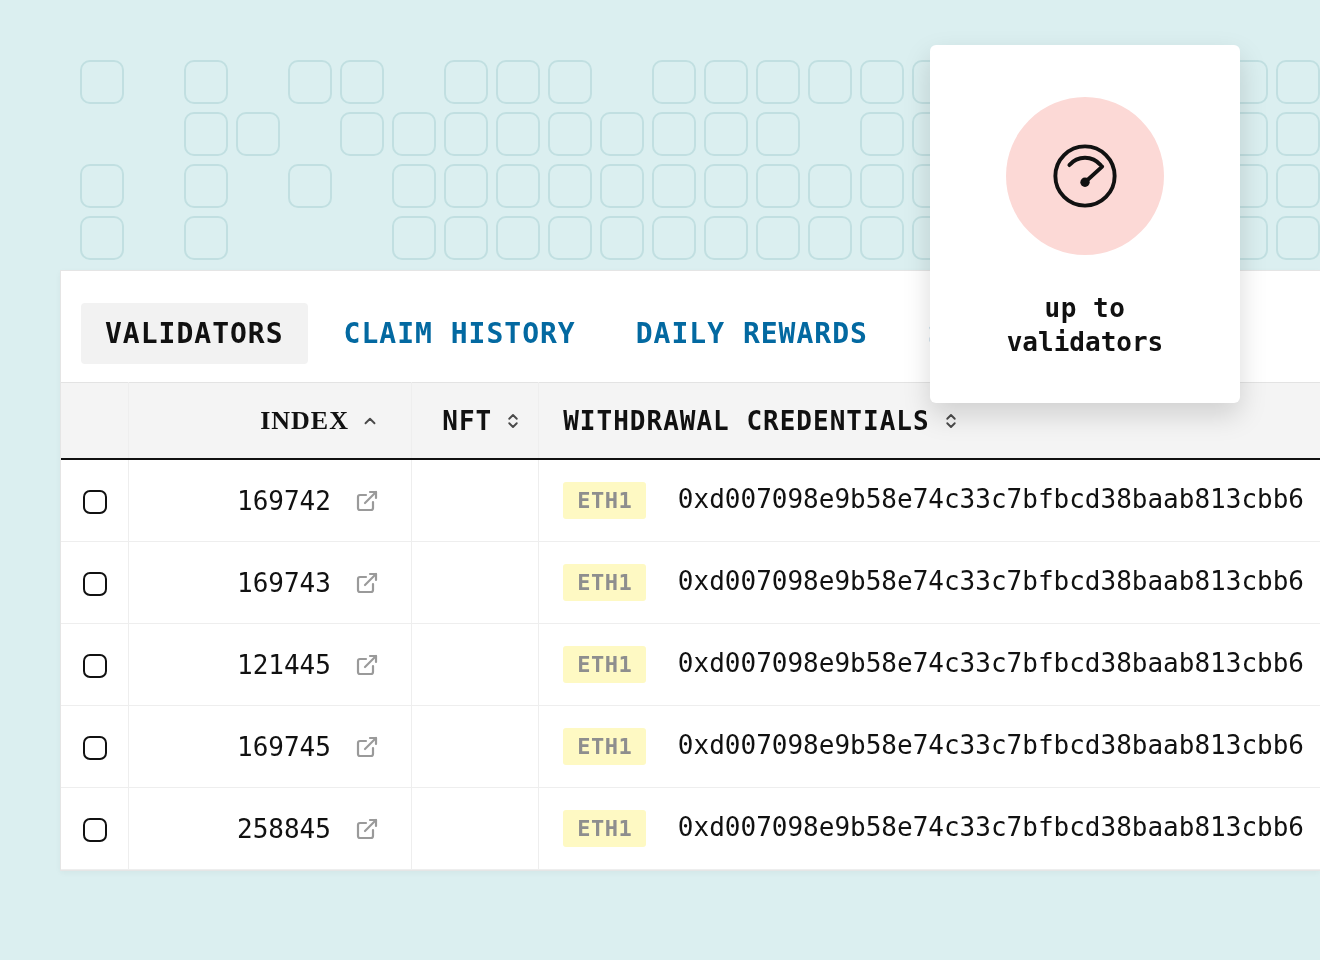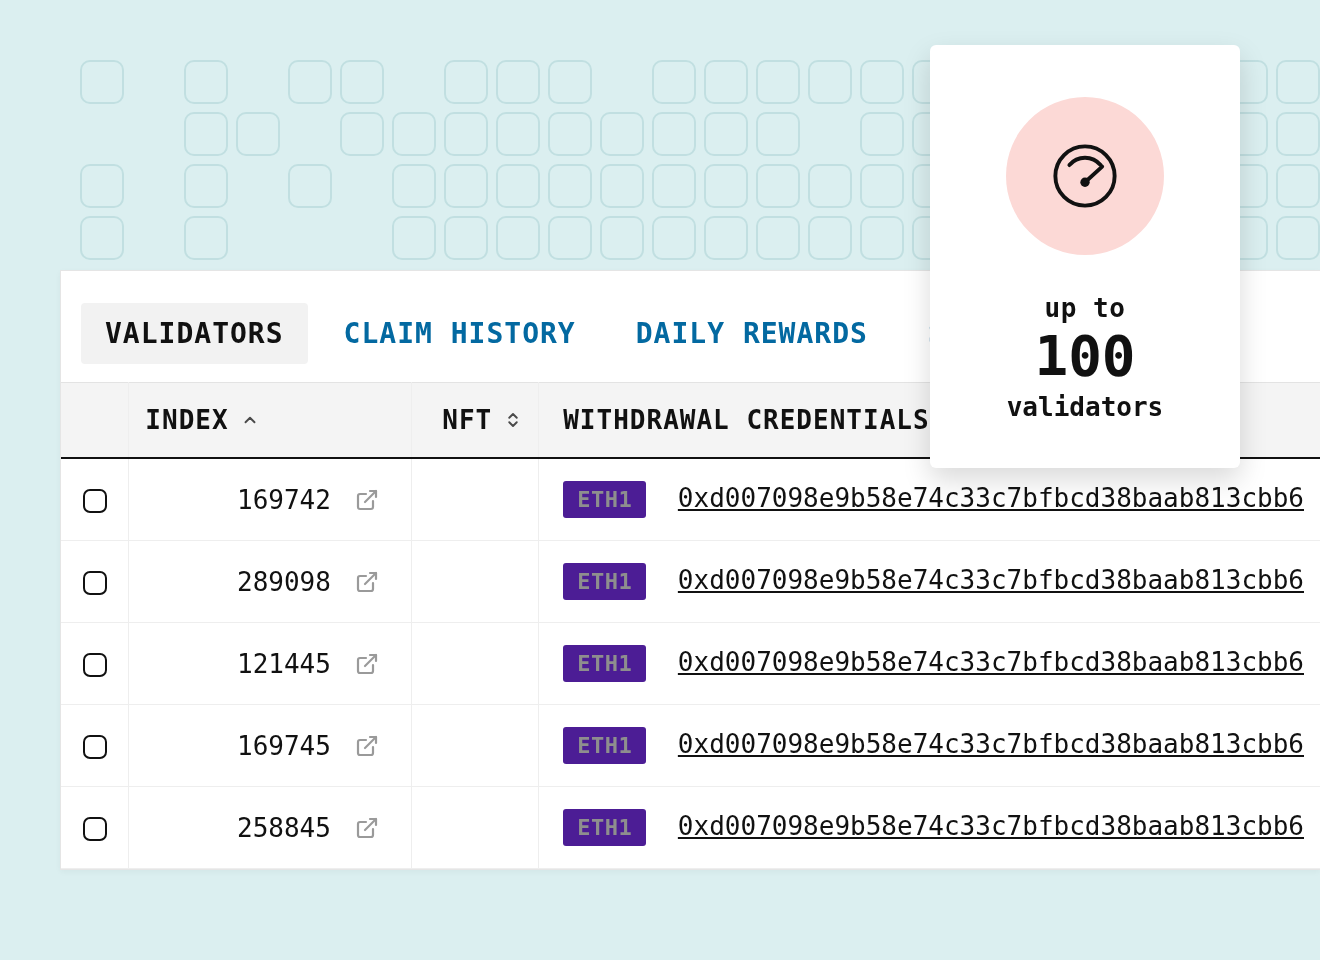--- a/index.html
+++ b/index.html
@@ -90,46 +90,46 @@
   col.c-check { width: 70px; }
   col.c-index { width: 300px; }
   col.c-nft   { width: 130px; }
   col.c-wc    { }
 
   th.c-check, td.c-check { text-align: center; border-right: 1px solid #eee; }
   th.c-index, td.c-index { text-align: right; padding-right: 32px; border-right: 1px solid #eee; }
   th.c-nft,   td.c-nft   { text-align: right; border-right: 1px solid #eee; }
   th.c-wc,    td.c-wc    { padding-left: 24px; }
 
-  thead th.c-index .hdr { width: 100%; }
+  thead th.c-index .hdr { justify-content: flex-end; width: 100%; font-family: Liberation Serif, serif; }
 
   .checkbox {
     display: inline-block;
     width: 24px; height: 24px;
     border: 2.5px solid #111;
     border-radius: 7px;
     vertical-align: middle;
     cursor: pointer;
   }
 
   .idxwrap { display: inline-flex; align-items: center; gap: 24px; }
   .extlink { color: #9a9a9a; display: inline-flex; cursor: pointer; }
 
   .badge {
     display: inline-block;
-    background: #4c1d95;
+    background: #fef9c3;
     color: #8e8e8e;
     font-weight: 600;
     font-size: 22px;
     padding: 6px 14px;
     border-radius: 3px;
     margin-right: 16px;
     letter-spacing: .5px;
   }
-  .addr { color: #111; text-decoration: underline; }
+  .addr { color: #111; }
 
   .sorticon { color: #4a4a4a; display:inline-flex; }
 
   
   .card {
     position: absolute;
     top: 45px;
     right: 80px;
     width: 310px;
     background: #fff;
@@ -326,21 +326,21 @@
         <td class="c-nft"></td>
         <td class="c-wc">
           <span class="badge">ETH1</span>
           <span class="addr">0xd007098e9b58e74c33c7bfbcd38baab813cbb6</span>
         </td>
       </tr>
       <tr>
         <td class="c-check"><span class="checkbox"></span></td>
         <td class="c-index">
           <span class="idxwrap">
-            <span>289098</span>
+            <span>169743</span>
             <span class="extlink">
               <svg width="24" height="24" viewBox="0 0 24 24" fill="none" stroke="currentColor" stroke-width="2.2" stroke-linecap="round" stroke-linejoin="round">
                   <path d="M18 13v6a2 2 0 0 1-2 2H5a2 2 0 0 1-2-2V8a2 2 0 0 1 2-2h6"></path>
                   <polyline points="15 3 21 3 21 9"></polyline>
                   <line x1="10" y1="14" x2="21" y2="3"></line>
                 </svg>
             </span>
           </span>
         </td>
         <td class="c-nft"></td>
@@ -416,15 +416,14 @@
 <div class="card">
   <div class="gauge-circle">
     <svg width="78" height="78" viewBox="0 0 100 100" fill="none" stroke="#111" stroke-width="5" stroke-linecap="round">
       <circle cx="50" cy="50" r="38"></circle>
       <path d="M30 36 A26 26 0 0 1 70 36"></path>
       <circle cx="50" cy="58" r="6" fill="#111" stroke="none"></circle>
       <line x1="50" y1="58" x2="72" y2="38"></line>
     </svg>
   </div>
   <div class="line1">up to</div>
-  <div class="line2">100</div>
   <div class="line3">validators</div>
 </div>
 
 </body></html>

